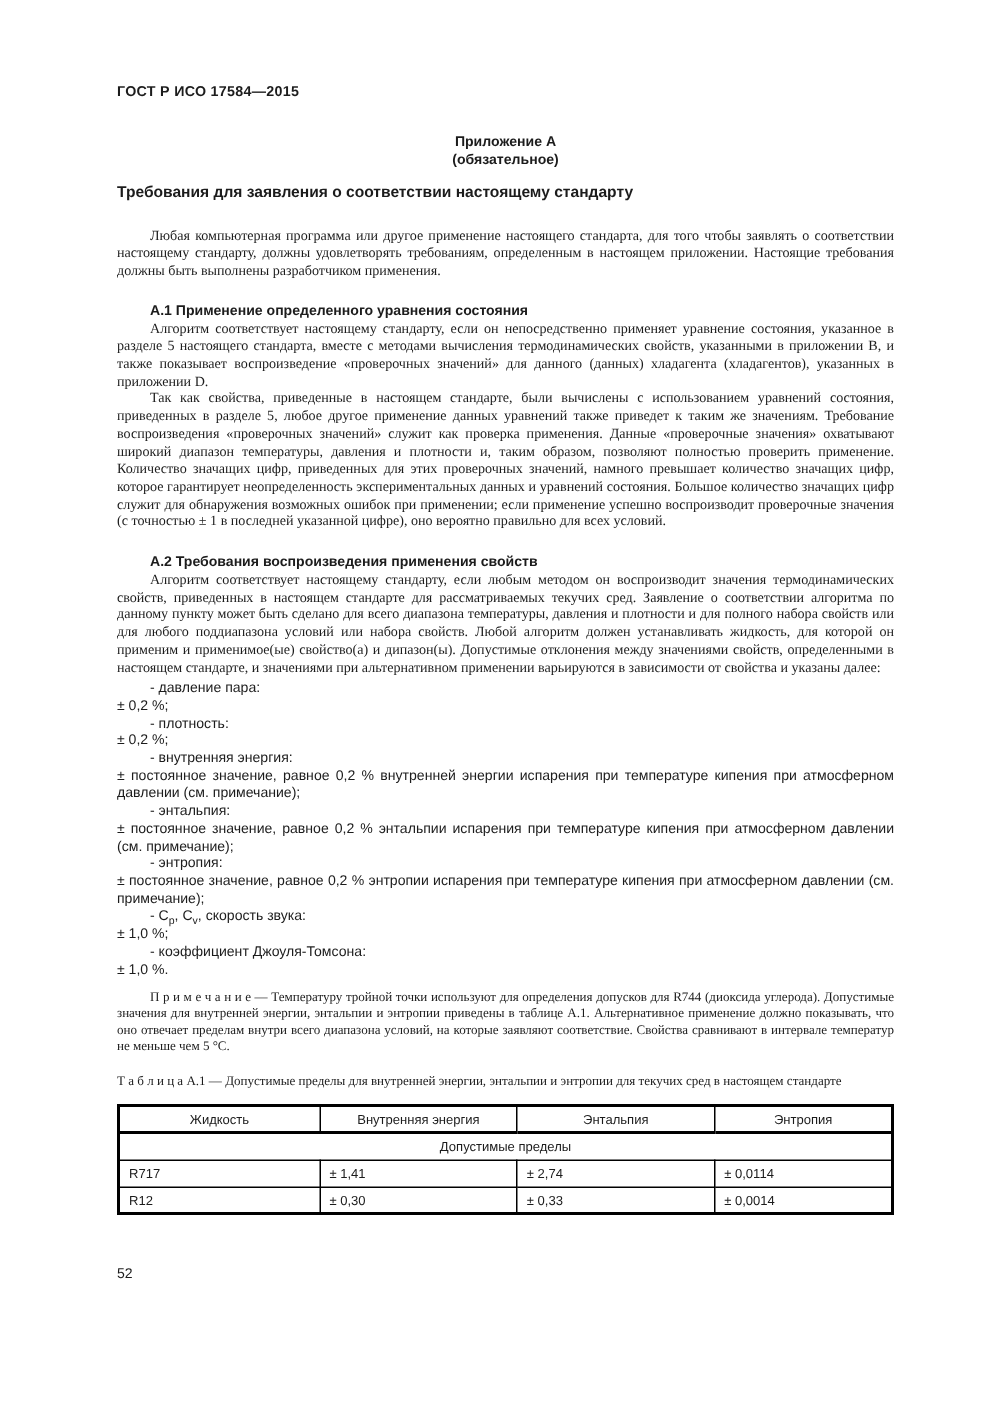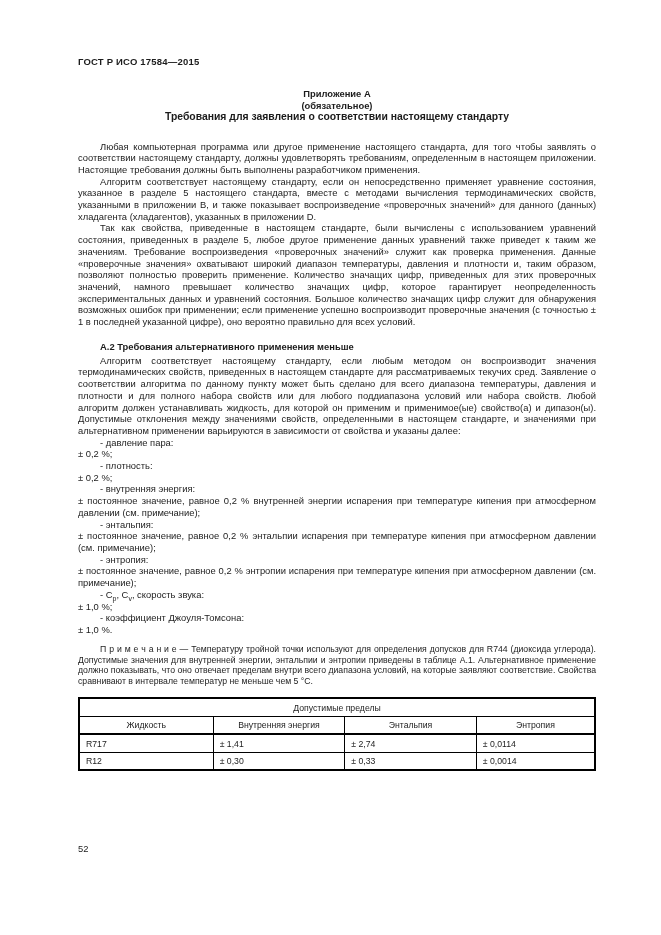--- a/index.html
+++ b/index.html
@@ -14,41 +14,41 @@
     position: relative;
     width: 661px; height: 935px;
     background: #ffffff;
     overflow: hidden;
   }
   .content {
     position: absolute;
     left: 78px; top: 56px;
     width: 518px;
   }
-  p { margin: 0; }
+  p { margin: 0; font-family: Liberation Serif, serif; }
   .doc-header {
     font-size: 9.5px;
     font-weight: bold;
     letter-spacing: 0.2px;
   }
   .annex-label {
     margin-top: 21px;
     text-align: center;
     font-weight: bold;
     font-size: 9.4px;
     line-height: 11.5px;
   }
   .annex-sublabel {
     text-align: center;
     font-weight: bold;
     font-size: 9.4px;
     line-height: 11.5px;
   }
   .annex-title {
-    text-align: center;
+    margin-top: 12px;
     font-weight: bold;
     font-size: 10.4px;
     line-height: 12.5px;
   }
   .body {
     font-size: 9.4px;
     line-height: 11.7px;
     text-align: justify;
     text-indent: 22px;
   }
@@ -118,24 +118,25 @@
   <div class="content">
 
     <div class="doc-header">ГОСТ Р ИСО 17584—2015</div>
 
     <div class="annex-label">Приложение А</div>
     <div class="annex-sublabel">(обязательное)</div>
     <div class="annex-title">Требования для заявления о соответствии настоящему стандарту</div>
 
     <p class="body intro">Любая компьютерная программа или другое применение настоящего стандарта, для того чтобы заявлять о соответствии настоящему стандарту, должны удовлетворять требованиям, определенным в настоящем приложении. Настоящие требования должны быть выполнены разработчиком применения.</p>
 
+    <div class="section-heading">А.1 Применение определенного уравнения состояния</div>
     <p class="body">Алгоритм соответствует настоящему стандарту, если он непосредственно применяет уравнение состояния, указанное в разделе 5 настоящего стандарта, вместе с методами вычисления термодинамических свойств, указанными в приложении В, и также показывает воспроизведение «проверочных значений» для данного (данных) хладагента (хладагентов), указанных в приложении D.</p>
     <p class="body">Так как свойства, приведенные в настоящем стандарте, были вычислены с использованием уравнений состояния, приведенных в разделе 5, любое другое применение данных уравнений также приведет к таким же значениям. Требование воспроизведения «проверочных значений» служит как проверка применения. Данные «проверочные значения» охватывают широкий диапазон температуры, давления и плотности и, таким образом, позволяют полностью проверить применение. Количество значащих цифр, приведенных для этих проверочных значений, намного превышает количество значащих цифр, которое гарантирует неопределенность экспериментальных данных и уравнений состояния. Большое количество значащих цифр служит для обнаружения возможных ошибок при применении; если применение успешно воспроизводит проверочные значения (с точностью ± 1 в последней указанной цифре), оно вероятно правильно для всех условий.</p>
 
-    <div class="section-heading">А.2 Требования альтернативного применения меньше</div>
+    <div class="section-heading">А.2 Требования воспроизведения применения свойств</div>
     <p class="body">Алгоритм соответствует настоящему стандарту, если любым методом он воспроизводит значения термодинамических свойств, приведенных в настоящем стандарте для рассматриваемых текучих сред. Заявление о соответствии алгоритма по данному пункту может быть сделано для всего диапазона температуры, давления и плотности и для полного набора свойств или для любого поддиапазона условий или набора свойств. Любой алгоритм должен устанавливать жидкость, для которой он применим и применимое(ые) свойство(а) и дипазон(ы). Допустимые отклонения между значениями свойств, определенными в настоящем стандарте, и значениями при альтернативном применении варьируются в зависимости от свойства и указаны далее:</p>
 
     <div id="tolerance-list">
         <div class="tol-row">
           <div class="tol-label">- давление пара:</div>
           <div class="tol-value">± 0,2 %;</div>
         </div>
         <div class="tol-row">
           <div class="tol-label">- плотность:</div>
           <div class="tol-value">± 0,2 %;</div>
@@ -157,38 +158,39 @@
           <div class="tol-value">± 1,0 %;</div>
         </div>
         <div class="tol-row">
           <div class="tol-label">- коэффициент Джоуля-Томсона:</div>
           <div class="tol-value">± 1,0 %.</div>
         </div>
       </div>
 
     <p class="note">П р и м е ч а н и е — Температуру тройной точки используют для определения допусков для R744 (диоксида углерода). Допустимые значения для внутренней энергии, энтальпии и энтропии приведены в таблице А.1. Альтернативное применение должно показывать, что оно отвечает пределам внутри всего диапазона условий, на которые заявляют соответствие. Свойства сравнивают в интервале температур не меньше чем 5 °С.</p>
 
+    <p class="caption">Т а б л и ц а А.1 — Допустимые пределы для внутренней энергии, энтальпии и энтропии для текучих сред в настоящем стандарте</p>
 
     <table class="limits">
       <colgroup id="table-colgroup">
           <col style="width: 26%;">
           <col style="width: 25.5%;">
           <col style="width: 25.5%;">
           <col style="width: 23%;">
         </colgroup>
       <thead>
-        <tr>
-          <th colspan="4">Допустимые пределы</th>
-        </tr>
         <tr id="table-col-headers">
             <th class="col-head">Жидкость</th>
             <th class="col-head">Внутренняя энергия</th>
             <th class="col-head">Энтальпия</th>
             <th class="col-head">Энтропия</th>
           </tr>
+        <tr>
+          <th colspan="4">Допустимые пределы</th>
+        </tr>
       </thead>
       <tbody id="table-body">
           <tr>
             <td>R717</td>
             <td>± 1,41</td>
             <td>± 2,74</td>
             <td>± 0,0114</td>
           </tr>
           <tr>
             <td>R12</td>

